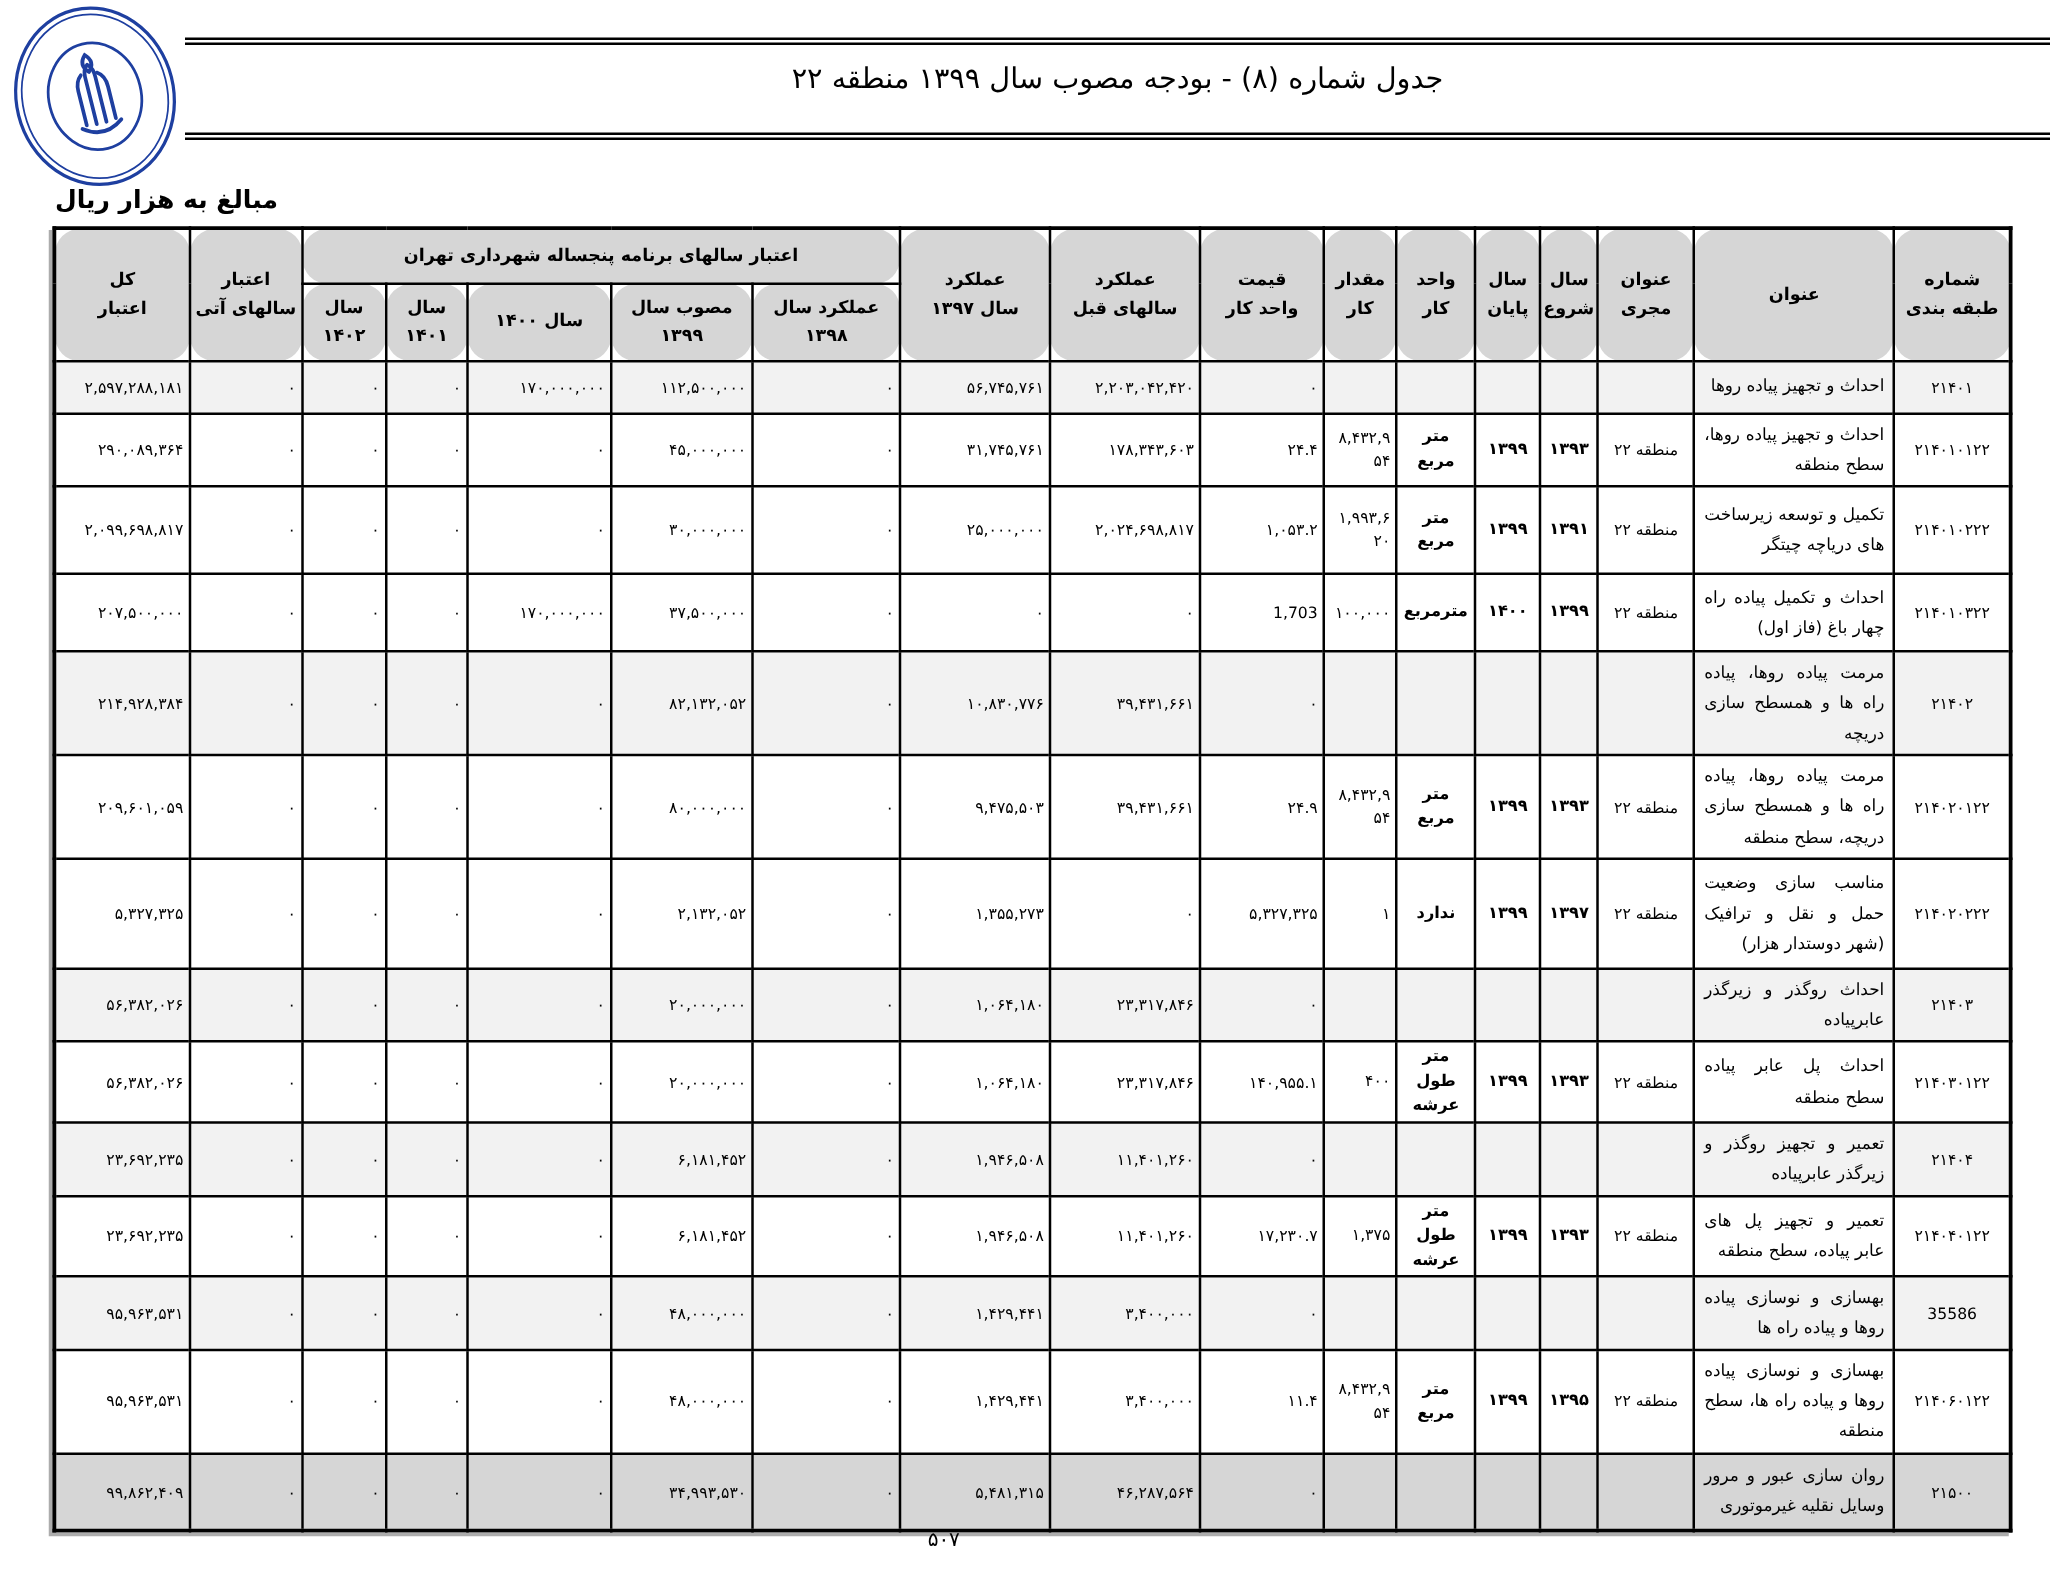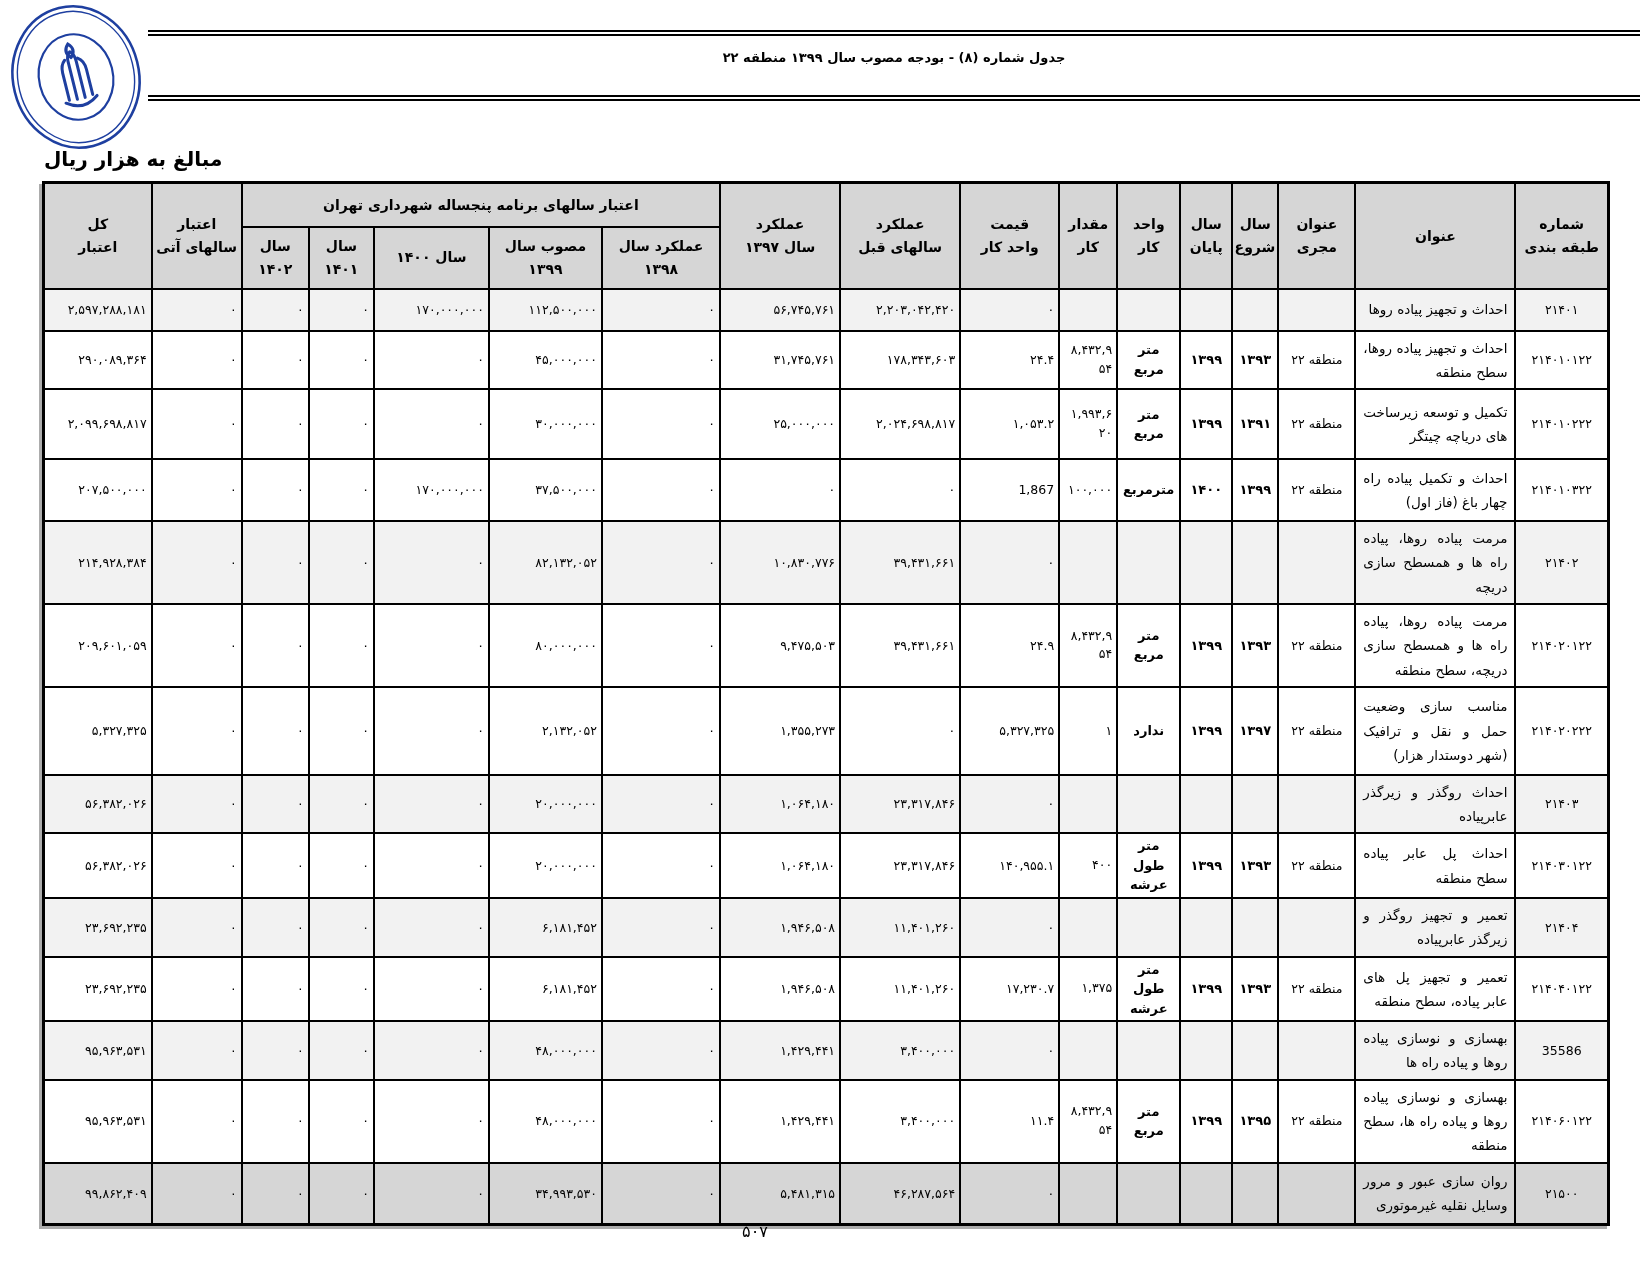--- a/index.html
+++ b/index.html
@@ -8,35 +8,35 @@
     font-family:"DejaVu Sans", sans-serif;color:#000;overflow:hidden;
   }
   
   .logo{position:absolute;left:6px;top:0px;width:140px;height:155px;}
   
   .title-band{
     position:absolute;left:148px;top:30px;width:1492px;
     border-top:6px double #000;border-bottom:6px double #000;
     text-align:center;padding:14px 0 16px 0;box-sizing:border-box;
   }
-  .title-band .t1{font-size:13px;font-weight:bold;margin:0 0 14px 0;}
+  .title-band .t1{font-size:23px;font-weight:normal;margin:0 0 14px 0;}
   .title-band .t2{font-size:19px;font-weight:bold;margin:0;}
   
   .amounts-note{position:absolute;left:44px;top:147px;font-size:20px;font-weight:bold;}
   
   table.budget{
     position:absolute;left:42px;top:181px;width:1568px;
     border-collapse:collapse;table-layout:fixed;direction:rtl;
     border:3px solid #000;
     box-shadow:-3px 3px 0 rgba(128,128,128,.65);
   }
   table.budget th, table.budget td{border:2px solid #000;overflow:hidden;}
   thead th{
     background:#d6d6d6;font-size:14px;font-weight:bold;
-    text-align:center;vertical-align:middle;padding:2px 2px;line-height:1.6;
+    text-align:center;vertical-align:middle;padding:2px 2px;line-height:1.6;border-radius:20px;
   }
   thead tr:first-child{height:44px;}
   thead tr:last-child{height:62px;}
   tbody td{
     font-size:12.5px;vertical-align:middle;padding:2px 5px;line-height:1.55;
     background:#fff;
   }
   tbody tr.row-parent td{background:#f2f2f2;}
   tbody tr.row-total td{background:#d6d6d6;}
   
@@ -253,21 +253,21 @@
         <td class="col-total">۲,۰۹۹,۶۹۸,۸۱۷</td>
       </tr>
       <tr class="row-child">
         <td class="col-code">۲۱۴۰۱۰۳۲۲</td>
         <td class="col-title">احداث و تکمیل پیاده راه چهار باغ (فاز اول)</td>
         <td class="col-executor">منطقه ۲۲</td>
         <td class="col-start">۱۳۹۹</td>
         <td class="col-end">۱۴۰۰</td>
         <td class="col-unit">مترمربع</td>
         <td class="col-amount">۱۰۰,۰۰۰</td>
-        <td class="col-unit_price">1,867</td>
+        <td class="col-unit_price">1,703</td>
         <td class="col-prev_years">۰</td>
         <td class="col-y1397">۰</td>
         <td class="col-y1398">۰</td>
         <td class="col-y1399">۳۷,۵۰۰,۰۰۰</td>
         <td class="col-y1400">۱۷۰,۰۰۰,۰۰۰</td>
         <td class="col-y1401">۰</td>
         <td class="col-y1402">۰</td>
         <td class="col-future">۰</td>
         <td class="col-total">۲۰۷,۵۰۰,۰۰۰</td>
       </tr>

